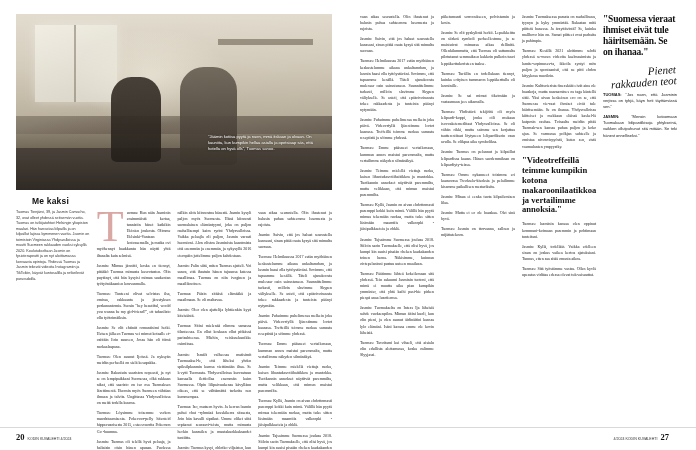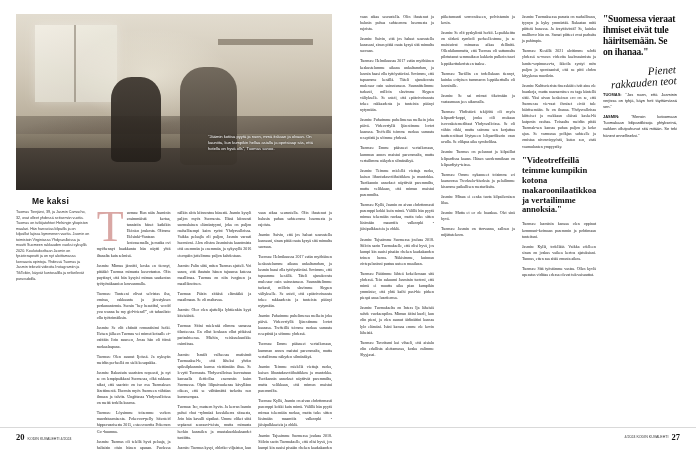--- a/index.html
+++ b/index.html
@@ -219,21 +219,21 @@
     align-items: baseline;
     gap: 3px;
   }
   .folio .num {
     font-family: "Liberation Serif", serif;
     font-weight: bold;
     font-size: 8.5px;
     color: #111;
   }
   .folio-left { left: 16px; }
-  .folio-right { right: 16px; align-items: center; }
+  .folio-right { right: 27px; }
   .rule {
     position: absolute;
     left: 0; right: 0;
     bottom: 22px;
     height: 1px;
     background: #d9d9d9;
   }
 </style>
 </head>
 <body>

